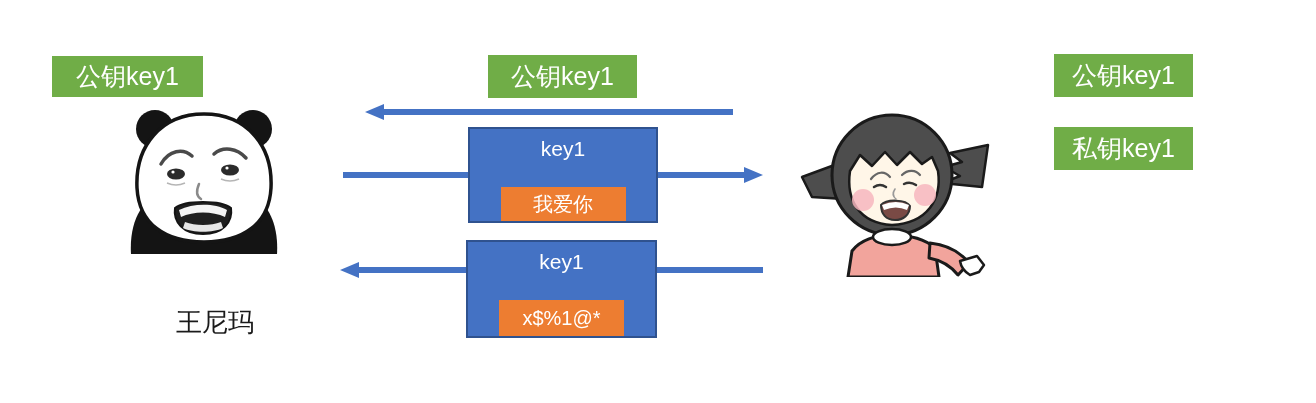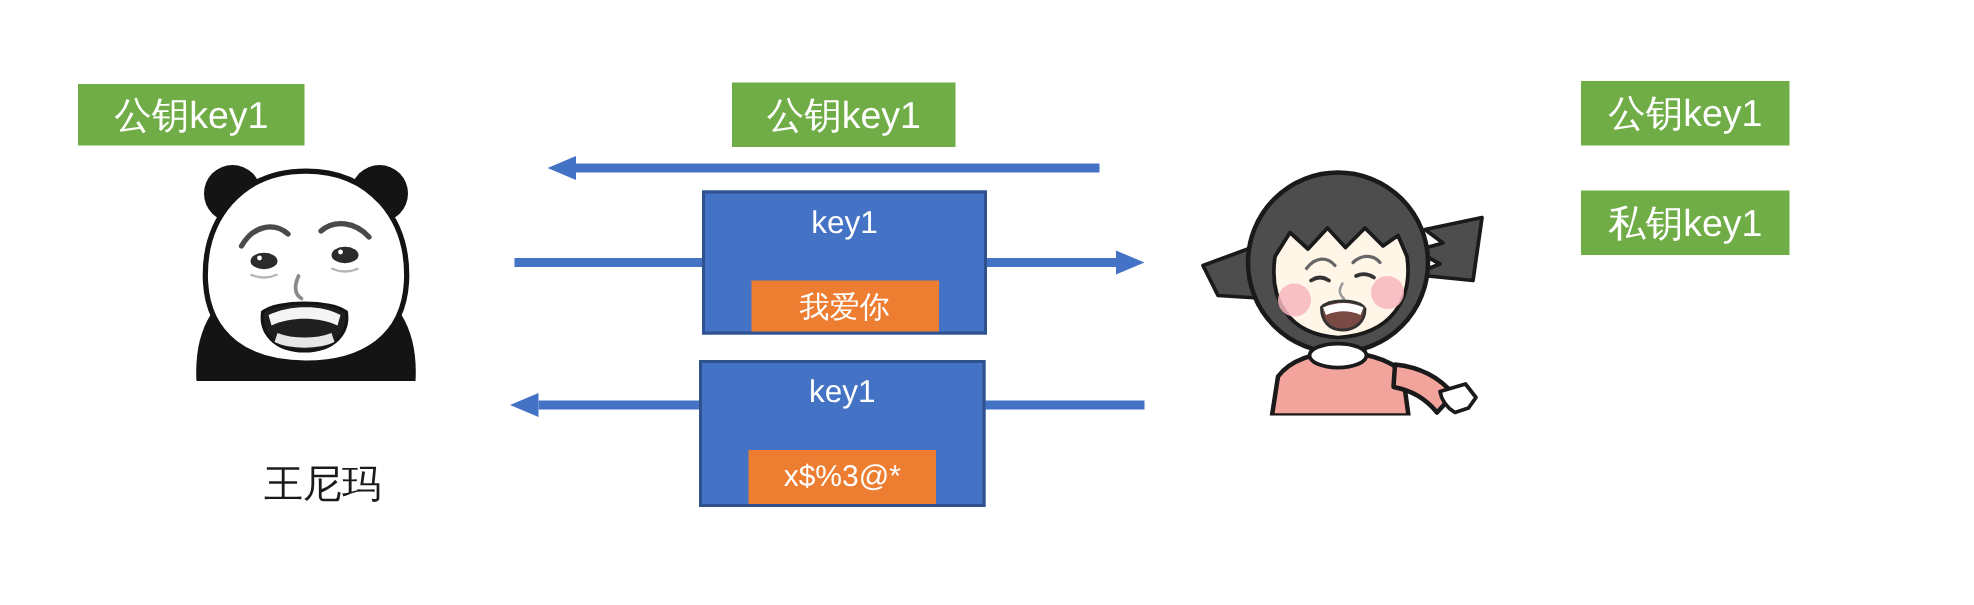--- a/index.html
+++ b/index.html
@@ -126,21 +126,21 @@
     <div class="head-left"></div>
     <div class="shaft"></div>
   </div>
 
   <div class="msg-box msg-box-top">
     <div class="msg-key">key1</div>
     <div class="payload">我爱你</div>
   </div>
   <div class="msg-box msg-box-bottom">
     <div class="msg-key">key1</div>
-    <div class="payload">x$%3@*</div>
+    <div class="payload">x$%1@*</div>
   </div>
 
   <svg class="avatar avatar-panda" viewBox="0 0 178 150" xmlns="http://www.w3.org/2000/svg">
 
     <path d="M16,150 C14,116 28,94 50,86 L128,86 C150,94 164,116 162,150 Z" fill="#141414"></path>
 
     <circle cx="40" cy="25" r="19" fill="#141414"></circle>
     <circle cx="138" cy="25" r="19" fill="#141414"></circle>
 
     <path d="M89,10 C132,10 158,42 156,84 C154,120 128,138 89,138 C50,138 24,120 22,84 C20,42 46,10 89,10 Z" fill="#ffffff" stroke="#141414" stroke-width="3.5"></path>

